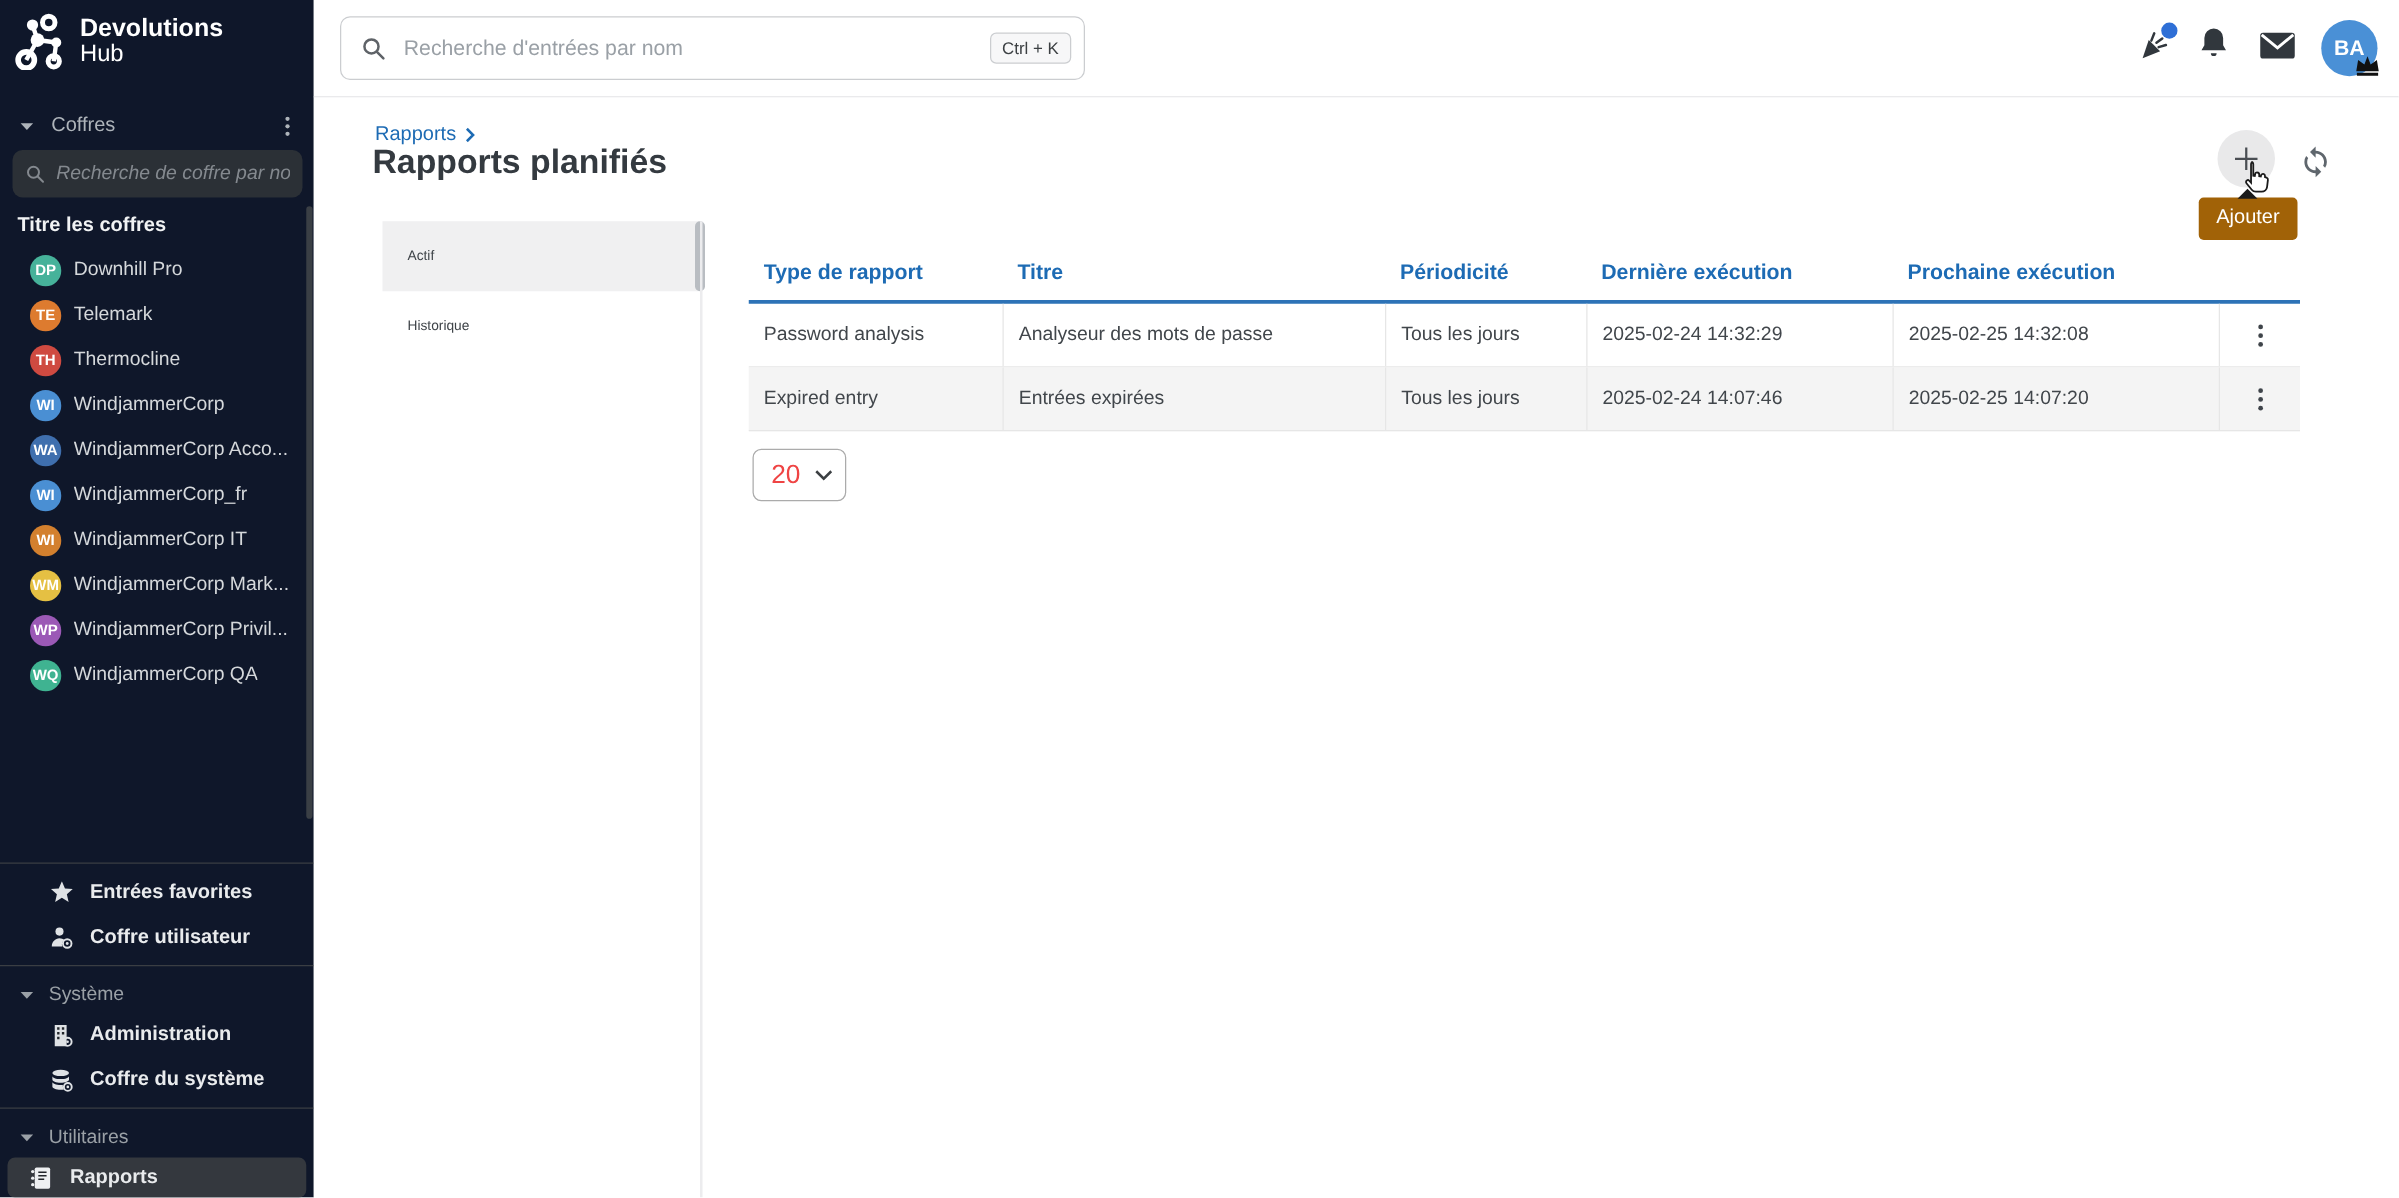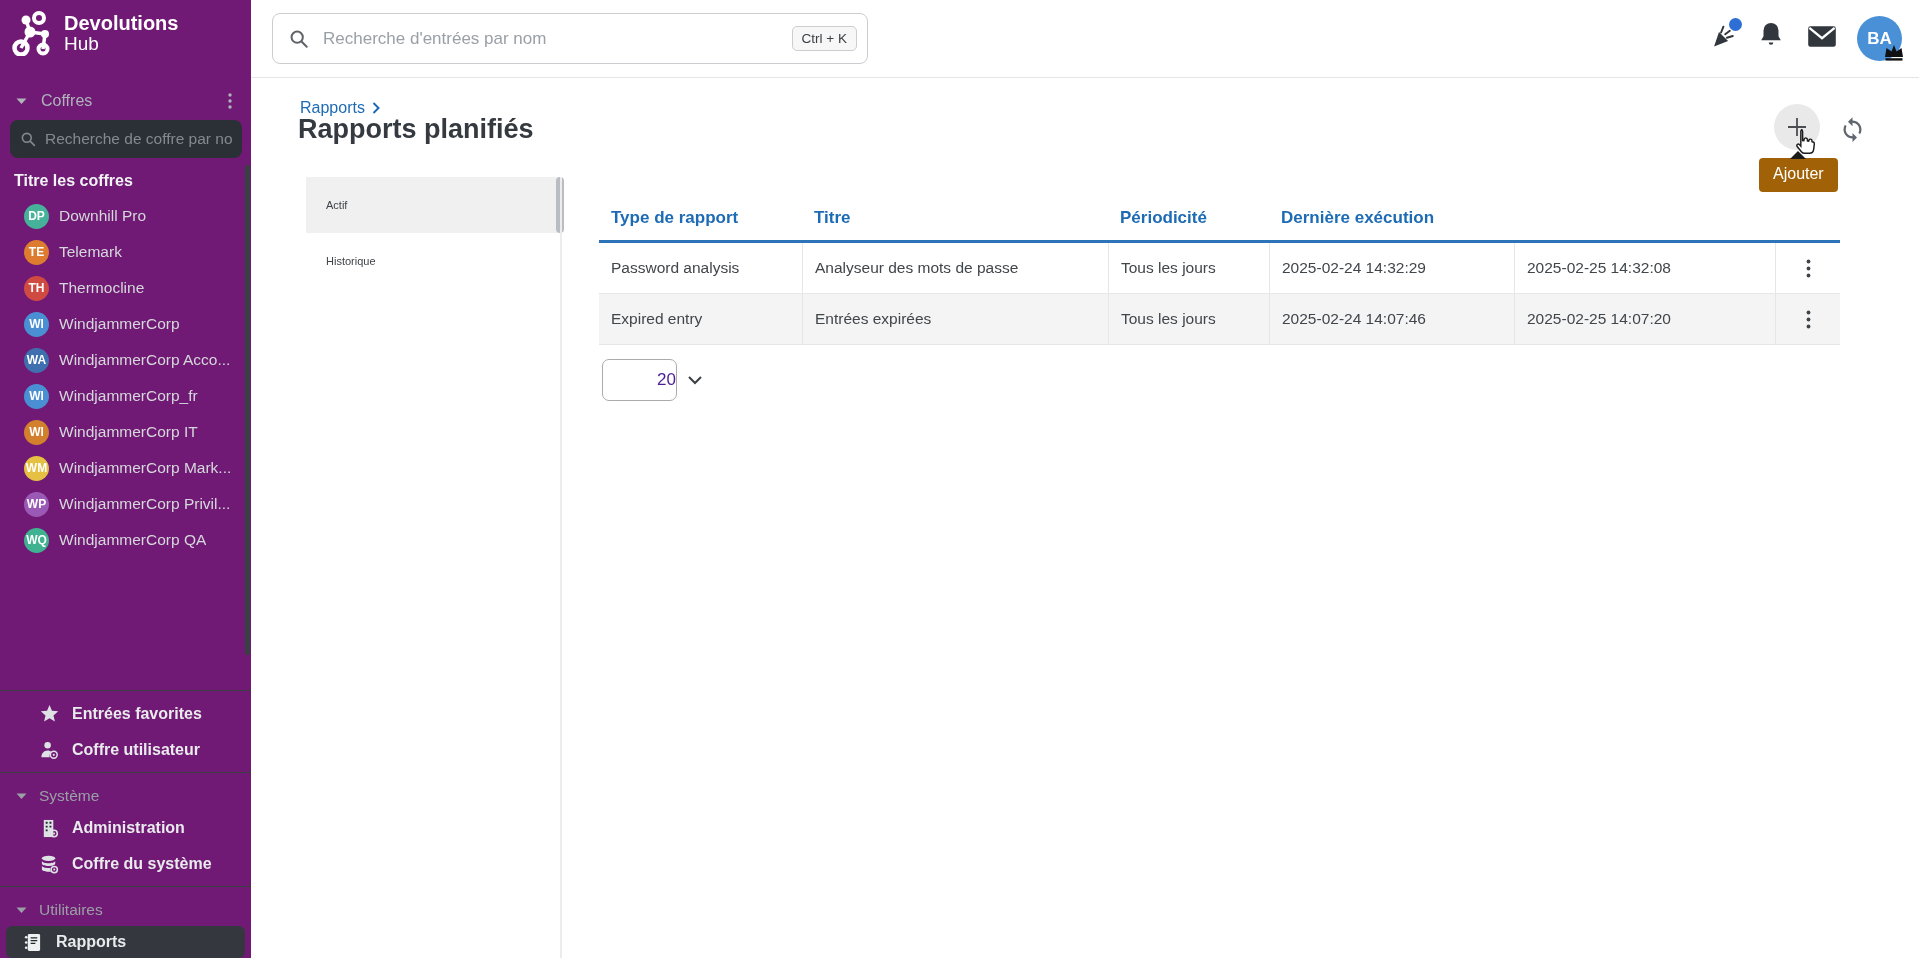--- a/index.html
+++ b/index.html
@@ -1,33 +1,33 @@
 <!DOCTYPE html>
 <html><head>
 <meta charset="utf-8">
 <style>
   * { margin:0; padding:0; box-sizing:border-box; }
   html,body { width:1919px; height:958px; overflow:hidden; }
   body { font-family:"Liberation Sans","DejaVu Sans",sans-serif; background:#fff; color:#41464b; position:relative; }
   svg { display:block; }
 
   
-  .sidebar { position:absolute; left:0; top:0; width:251px; height:958px; background:#701a75; color:#d5d8db; }
+  .sidebar { position:absolute; left:0; top:0; width:251px; height:958px; background:#0f172a; color:#d5d8db; }
   .logo-row { position:absolute; top:10px; left:12px; display:flex; align-items:center; gap:8px; }
   .logo-text { line-height:1.05; color:#fff; }
   .logo-line1 { font-size:20px; font-weight:700; display:block; }
   .logo-line2 { font-size:19px; font-weight:300; display:block; }
 
   .side-header { position:absolute; top:88px; left:16px; right:10px; height:26px; display:flex; align-items:center; color:#aeb4ba; font-size:16px; }
   .side-header .chev { margin-right:10px; }
   .side-header .grow { flex:1; margin-left:4px; }
   .kebab-btn { width:22px; height:22px; display:flex; align-items:center; justify-content:center; cursor:pointer; }
 
   .vault-search { position:absolute; top:120px; left:10px; width:232px; height:38px; background:#2b3036; border-radius:8px; display:flex; align-items:center; padding:0 10px; gap:9px; }
-  .vault-search input { background:transparent; border:0; outline:0; color:#c9cdd1; font-size:15.5px; width:100%; font-family:inherit; }
+  .vault-search input { background:transparent; border:0; outline:0; color:#c9cdd1; font-size:15.5px; width:100%; font-family:inherit;font-style:italic; }
   .vault-search input::placeholder { color:#84898f; }
 
   .all-vaults { position:absolute; top:172px; left:14px; font-size:16px; font-weight:700; color:#f1f3f4; }
 
   .vault-list { position:absolute; top:198px; left:0; width:100%; list-style:none; }
   .vault-item { height:36px; display:flex; align-items:center; padding-left:24px; gap:10px; cursor:pointer; font-size:15.5px; color:#d5d8db; }
   .vault-avatar { width:25px; height:25px; border-radius:50%; color:#fff; font-size:12px; font-weight:700; display:flex; align-items:center; justify-content:center; flex:0 0 auto; }
   .vault-name { white-space:nowrap; overflow:hidden; text-overflow:ellipsis; max-width:185px; }
 
   .side-scrolltrack { position:absolute; right:1px; top:165px; width:5px; height:490px; background:#3a3f45; border-radius:3px; }
@@ -81,21 +81,21 @@
   .t-head { display:grid; grid-template-columns:203px 306px 161px 245px 261px 65px; border-bottom:3px solid #2d73b7; }
   .t-head > div { padding:8px 12px 12px; color:#1d6bb4; font-size:17px; font-weight:600; }
   .t-row { display:grid; grid-template-columns:203px 306px 161px 245px 261px 65px; height:51px; border-bottom:1px solid #e6e6e6; cursor:pointer; }
   .t-row.alt { background:#f4f4f4; }
   .t-row > div { display:flex; align-items:center; padding:0 12px; border-left:1px solid #e6e6e6; color:#41464b; overflow:hidden; white-space:nowrap; }
   .t-row > div:first-child { border-left:0; }
   .row-menu { background:none; border:0; cursor:pointer; color:#3f444a; margin:0 auto; display:flex; }
   .t-row > div.cell-actions { justify-content:center; }
 
   .pager-select { position:absolute; left:351px; top:281px; width:75px; height:42px; border:1px solid #ababab; border-radius:7px; display:flex; align-items:center; padding:0 12px 0 14px; gap:12px; cursor:pointer; background:#fff; }
-  .pager-select .val { font-size:17px; color:#4c1d95;margin-left:40px; }
+  .pager-select .val { font-size:21px; color:#ef4444; }
 </style>
 </head>
 <body>
 
 <aside class="sidebar">
   <div class="logo-row">
     <span>
       <svg width="44" height="46" viewBox="0 0 44 46" fill="none" stroke="#fff">
         <circle cx="14" cy="10" r="4.5" fill="#fff" stroke="none"></circle>
         <circle cx="27" cy="8" r="5" stroke-width="4" fill="none"></circle>
@@ -358,20 +358,21 @@
   </nav>
   <div class="subnav-thumb"></div>
   <div class="subnav-track"></div>
 
   <div class="report-table">
     <div class="t-head">
       <div>Type de rapport</div>
       <div>Titre</div>
       <div>Périodicité</div>
       <div>Dernière exécution</div>
+      <div>Prochaine exécution</div>
       <div></div>
     </div>
 
     <div class="t-row">
       <div>Password analysis</div>
       <div>Analyseur des mots de passe</div>
       <div>Tous les jours</div>
       <div>2025-02-24 14:32:29</div>
       <div>2025-02-25 14:32:08</div>
       <div class="cell-actions">

